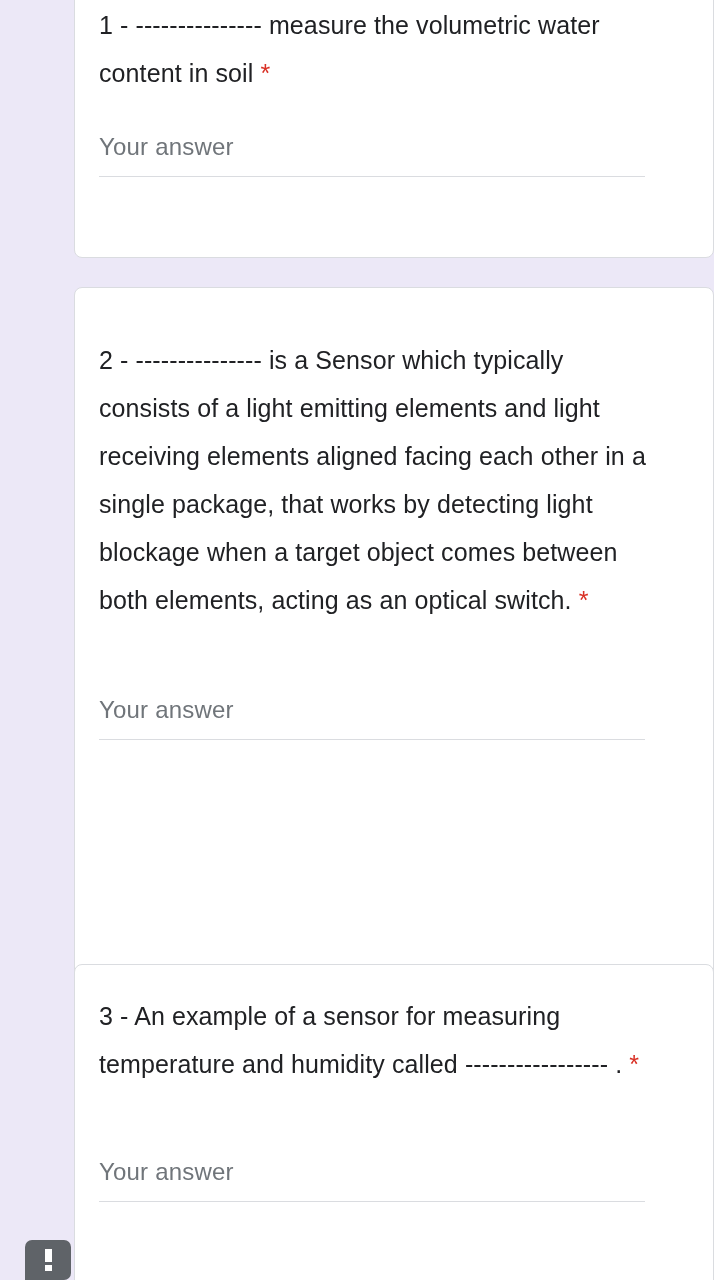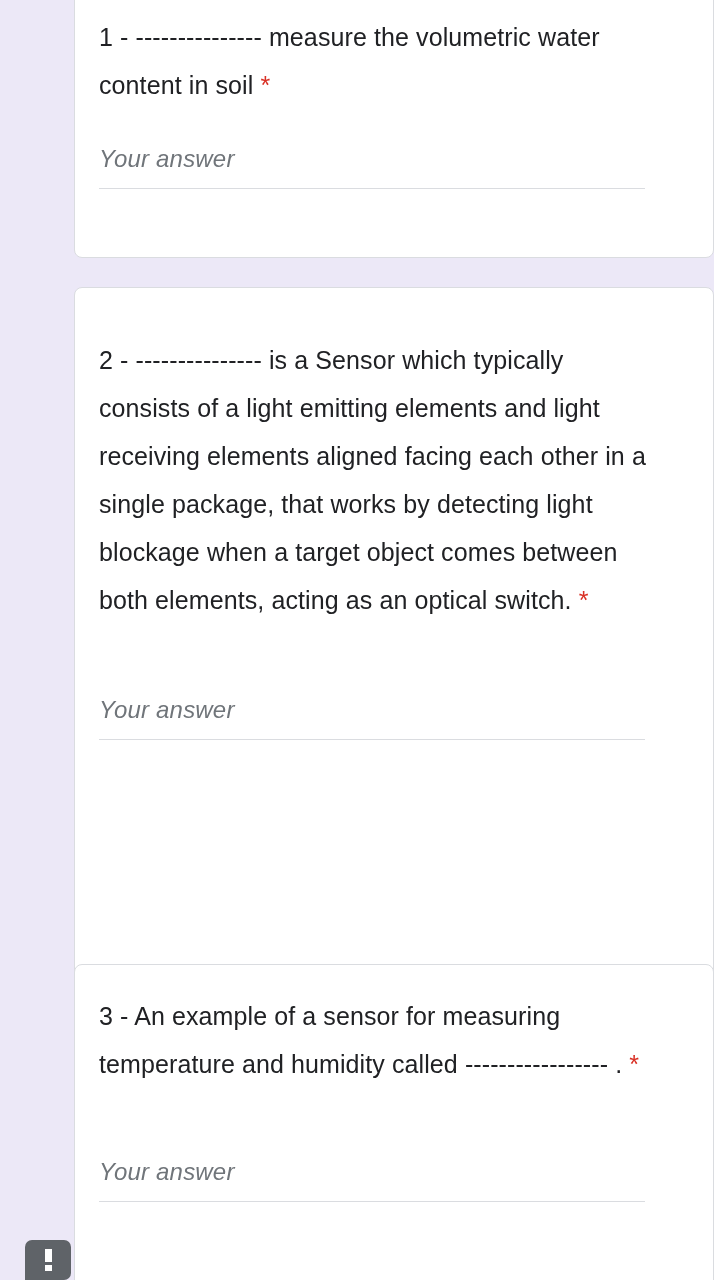--- a/index.html
+++ b/index.html
@@ -66,33 +66,32 @@
     font-size: 25px;
     line-height: 48px;
     color: #202124;
     font-weight: 400;
     letter-spacing: 0.1px;
     padding-top: 22px;
     word-wrap: break-word;
     max-width: 560px;
   }
 
-  #card-1 .q-title { padding-top: 12px; }
+  #card-1 .q-title { padding-top: 0; }
   #card-2 .q-title { padding-top: 48px; }
   #card-3 .q-title { padding-top: 27px; }
 
   .req-asterisk {
     color: #d93025;
     font-size: 25px;
   }
 
   .answer-block {
     margin-top: 34px;
     width: 546px;
-    font-style: italic;
   }
 
   #card-2 .answer-block { margin-top: 70px; }
   #card-3 .answer-block { margin-top: 68px; }
 
   .answer-placeholder {
     font-size: 24px;
     color: #70757a;
     line-height: 32px;
     letter-spacing: 0.2px;

